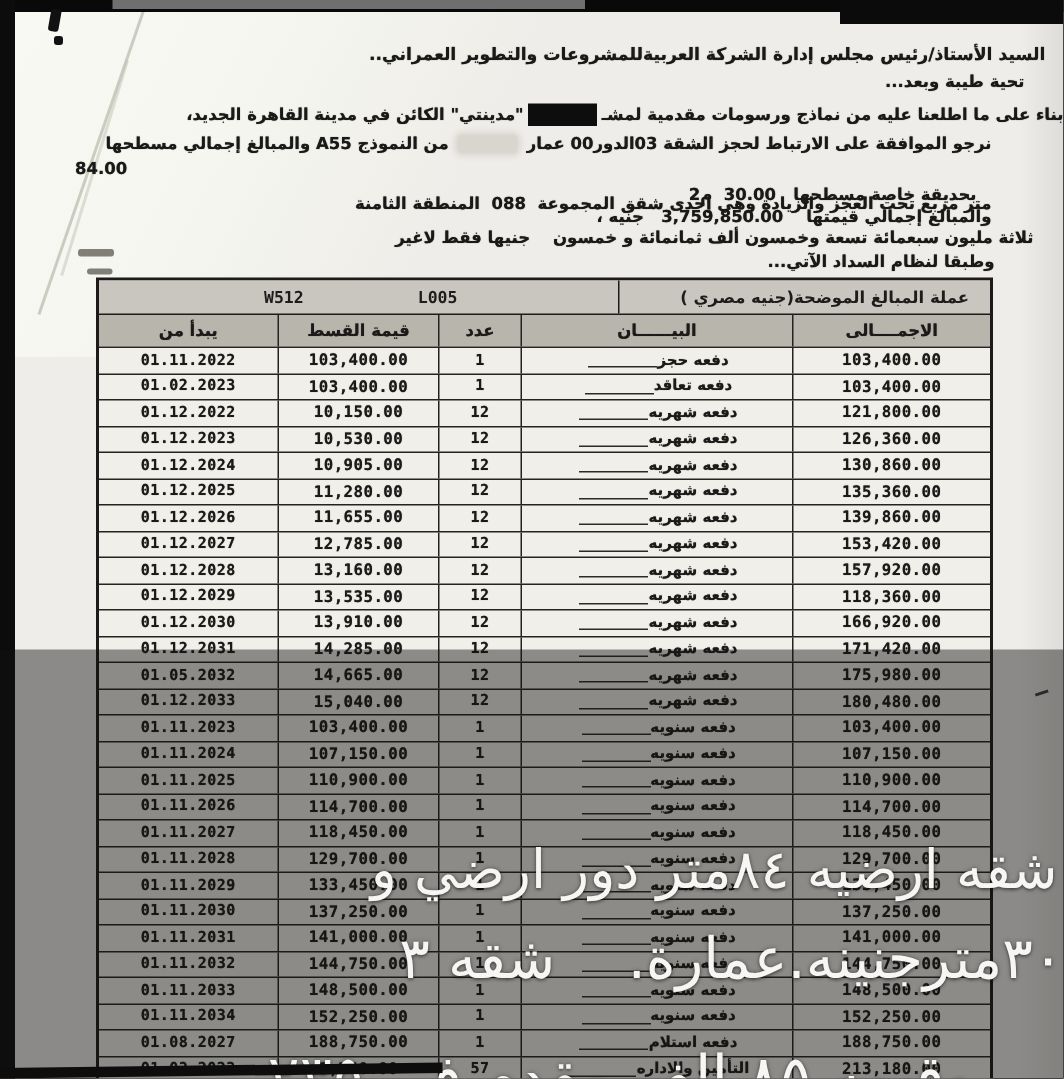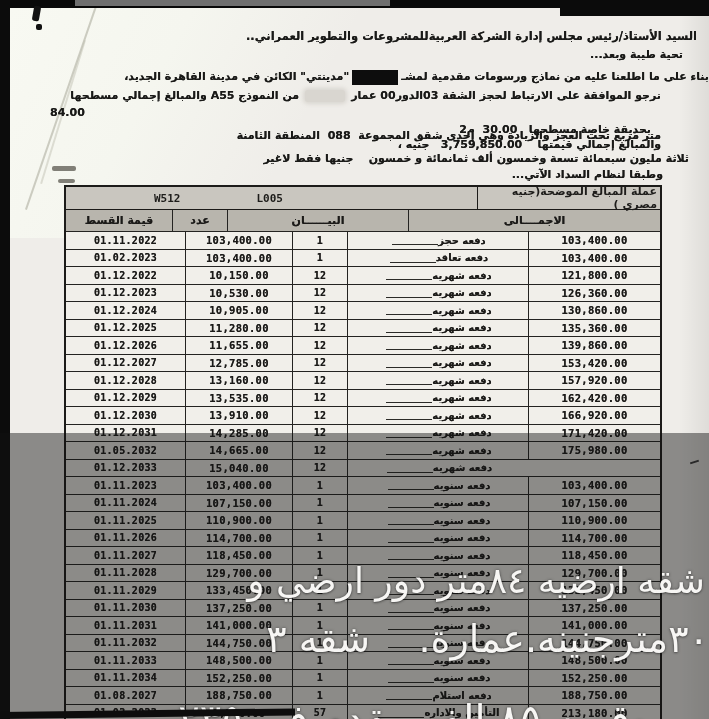--- a/index.html
+++ b/index.html
@@ -42,25 +42,25 @@
         border-radius:3px;vertical-align:middle;margin:0 6px;box-shadow:0 0 4px 2px #d9d6d0;}
   .l5wrap{position:absolute;left:50px;right:48px;display:flex;direction:ltr;}
   .l5num{font-weight:bold;font-size:11px;color:#191917;text-shadow:0 0 .6px rgba(25,25,25,.85);}
   .l5txt{flex:1;direction:rtl;text-align:right;font-weight:bold;font-size:11px;color:#191917;
         white-space:pre;text-shadow:0 0 .6px rgba(25,25,25,.85);margin-top:23px;}
   
   .sched{position:absolute;left:64px;top:185px;width:598px;border:2px solid #1c1b19;
         box-sizing:border-box;background:#f1efea;}
   .currow{display:flex;height:23px;background:#c9c6bf;border-bottom:1.6px solid #1c1b19;
         box-sizing:border-box;}
-  .cur-codes{width:412px;border-right:1.4px solid #1c1b19;box-sizing:border-box;
-        display:flex;align-items:center;padding-left:88px;
+  .cur-codes{width:347px;border-right:1.4px solid #1c1b19;box-sizing:border-box;
+        display:flex;align-items:center;padding-left:110px;
         font-family:"DejaVu Sans Mono",monospace;font-weight:bold;font-size:11px;color:#1d1c1a;}
   .cur-codes .code2{margin-left:76px;}
-  .cur-label{flex:1;direction:rtl;text-align:right;padding-right:3px;display:flex;
+  .cur-label{flex:1;direction:rtl;text-align:right;padding-right:14px;display:flex;
         align-items:center;justify-content:flex-start;font-weight:bold;font-size:11px;color:#1d1c1a;}
   .trow{display:flex;height:17.5px;box-sizing:border-box;border-top:1.3px solid #242321;}
   .trow.hdr{height:21px;background:#b8b5ad;border-top:none;}
   .cell{box-sizing:border-box;border-right:1.4px solid #242321;overflow:hidden;
         display:flex;align-items:center;justify-content:center;
         font-family:"DejaVu Sans Mono",monospace;font-weight:bold;font-size:10px;color:#1b1a18;
         letter-spacing:.3px;text-shadow:0 0 .5px rgba(25,25,25,.8);}
   .cell:last-child{border-right:none;}
   .c-date{width:120px;}
   .c-inst{width:107px;font-size:10.5px;}
@@ -117,20 +117,21 @@
 
   <div class="sched">
     <div class="currow">
       <div class="cur-codes">
         <span>W512</span>
         <span class="code2">L005</span>
       </div>
       <div class="cur-label">عملة المبالغ الموضحة(جنيه مصري )</div>
     </div>
     <div class="trow hdr" id="header-row">
+        <div class="cell c-date">يبدأ من</div>
         <div class="cell c-inst">قيمة القسط</div>
         <div class="cell c-cnt">عدد</div>
         <div class="cell c-desc">البيــــــان</div>
         <div class="cell c-tot">الاجمــــالى</div>
       </div>
     <div id="rows">
         <div class="trow">
           <div class="cell c-date">01.11.2022</div>
           <div class="cell c-inst">103,400.00</div>
           <div class="cell c-cnt">1</div>
@@ -221,21 +222,21 @@
           <div class="cell c-tot">157,920.00</div>
         </div>
         <div class="trow">
           <div class="cell c-date">01.12.2029</div>
           <div class="cell c-inst">13,535.00</div>
           <div class="cell c-cnt">12</div>
           <div class="cell c-desc">
             <span>دفعه شهريه</span>
             <span class="leader"></span>
           </div>
-          <div class="cell c-tot">162,420.00</div>
+          <div class="cell c-tot">118,360.00</div>
         </div>
         <div class="trow">
           <div class="cell c-date">01.12.2030</div>
           <div class="cell c-inst">13,910.00</div>
           <div class="cell c-cnt">12</div>
           <div class="cell c-desc">
             <span>دفعه شهريه</span>
             <span class="leader"></span>
           </div>
           <div class="cell c-tot">166,920.00</div>
@@ -261,20 +262,21 @@
           <div class="cell c-tot">175,980.00</div>
         </div>
         <div class="trow">
           <div class="cell c-date">01.12.2033</div>
           <div class="cell c-inst">15,040.00</div>
           <div class="cell c-cnt">12</div>
           <div class="cell c-desc">
             <span>دفعه شهريه</span>
             <span class="leader"></span>
           </div>
+          <div class="cell c-tot">180,480.00</div>
         </div>
         <div class="trow">
           <div class="cell c-date">01.11.2023</div>
           <div class="cell c-inst">103,400.00</div>
           <div class="cell c-cnt">1</div>
           <div class="cell c-desc">
             <span>دفعه سنويه</span>
             <span class="leader"></span>
           </div>
           <div class="cell c-tot">103,400.00</div>

